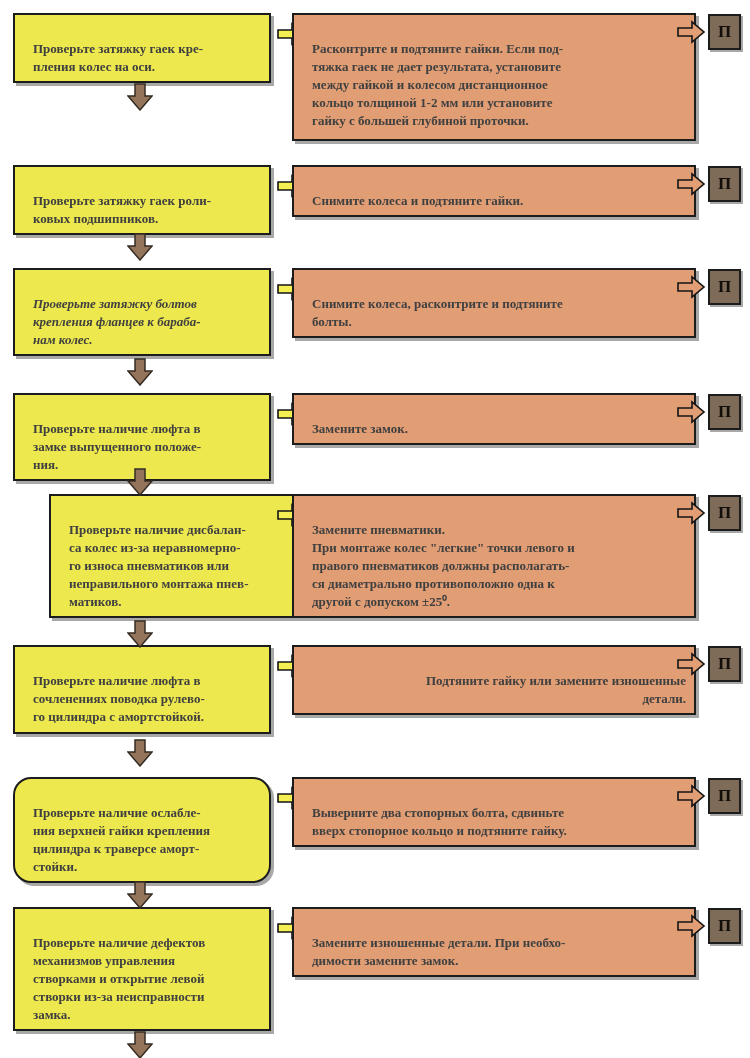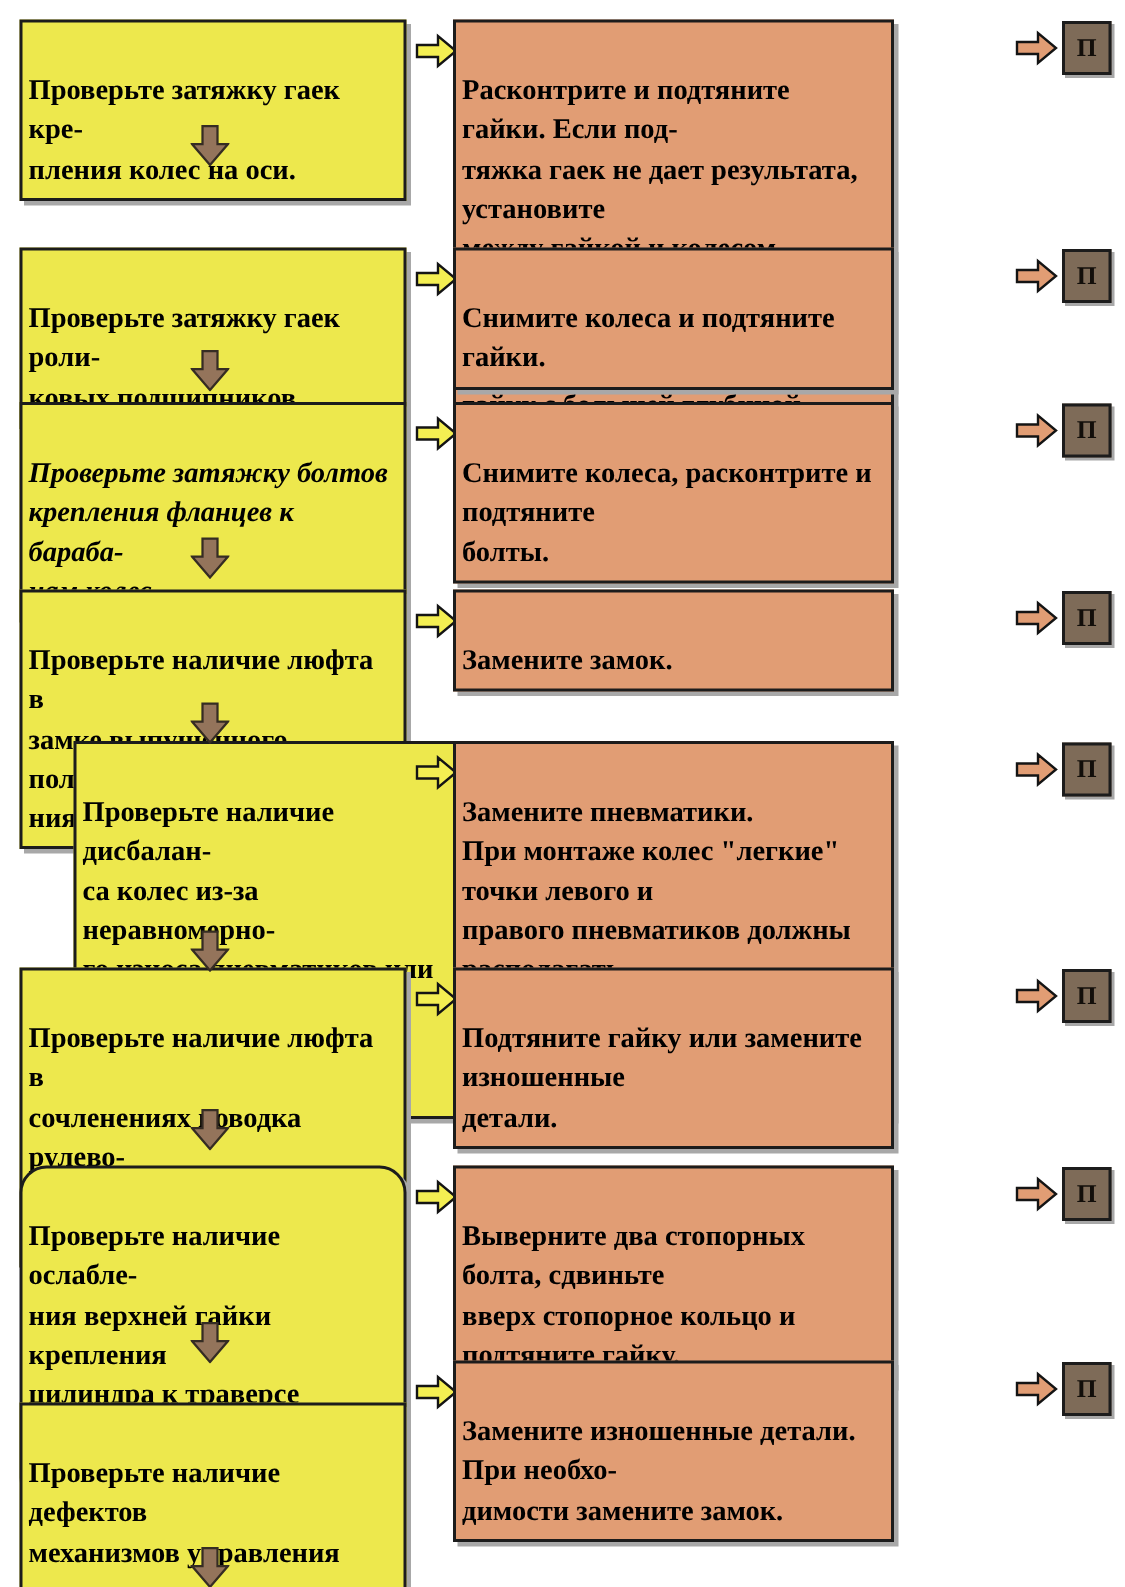--- a/index.html
+++ b/index.html
@@ -10,34 +10,34 @@
     background: #ffffff;
     font-family: "Liberation Serif", serif;
     overflow: hidden;
   }
   .box {
     position: absolute;
     box-sizing: border-box;
     border: 2px solid #1c1c1c;
     box-shadow: 3px 3px 0 #a8a8a8;
     font-weight: bold;
-    font-size: 19px;
+    font-size: 13px;
     line-height: 1.38;
-    color: #000000;
+    color: #404040;
     white-space: pre-line;
-    padding: 7px 8px 5px 4px;
+    padding: 7px 8px 5px 18px;
   }
   .check {
     left: 13px;
     width: 258px;
     background: var(--check-fill, #ede84d);
   }
   .action {
-    left: 302px;
-    width: 294px;
+    left: 292px;
+    width: 404px;
     background: var(--action-fill, #e19d74);
   }
   .terminal {
     left: 708px;
     width: 33px;
     height: 36px;
     background: var(--terminal-fill, #7e6b58);
     box-shadow: 2px 2px 0 #a8a8a8;
     display: flex;
     align-items: center;
@@ -167,21 +167,21 @@
 
   <div class="row">
     <div class="box check" style="top: 645px; min-height: 89px;">
       <span>Проверьте наличие люфта в
 сочленениях поводка рулево-
 го цилиндра с амортстойкой.</span>
     </div>
     <svg class="rarrow check-arrow" width="30" height="24" viewBox="0 0 30 24" style="left: 276px; top: 654px;">
       <polygon class="check-arrow-shape" points="2,8 16,8 16,2 28,12 16,22 16,16 2,16"></polygon>
     </svg>
-    <div class="box action" style="top: 645px; min-height: 63px;">
+    <div class="box action" style="top: 645px; min-height: 63px; text-align: right;">
       <span>Подтяните гайку или замените изношенные
 детали.</span>
     </div>
     <svg class="rarrow action-arrow" width="30" height="24" viewBox="0 0 30 24" style="left: 676px; top: 652px;">
       <polygon class="action-arrow-shape" points="2,8 16,8 16,2 28,12 16,22 16,16 2,16"></polygon>
     </svg>
     <div class="box terminal" style="top: 646px;">
       <span>П</span>
     </div>
   </div>
@@ -202,21 +202,21 @@
     </div>
     <svg class="rarrow action-arrow" width="30" height="24" viewBox="0 0 30 24" style="left: 676px; top: 784px;">
       <polygon class="action-arrow-shape" points="2,8 16,8 16,2 28,12 16,22 16,16 2,16"></polygon>
     </svg>
     <div class="box terminal" style="top: 778px;">
       <span>П</span>
     </div>
   </div>
 
   <div class="row">
-    <div class="box check" style="top: 907px; min-height: 123px; margin-top: 28px;">
+    <div class="box check" style="top: 907px; min-height: 123px;">
       <span>Проверьте наличие дефектов
 механизмов управления
 створками и открытие левой
 створки из-за неисправности
 замка.</span>
     </div>
     <svg class="rarrow check-arrow" width="30" height="24" viewBox="0 0 30 24" style="left: 276px; top: 916px;">
       <polygon class="check-arrow-shape" points="2,8 16,8 16,2 28,12 16,22 16,16 2,16"></polygon>
     </svg>
     <div class="box action" style="top: 907px; min-height: 63px;">

